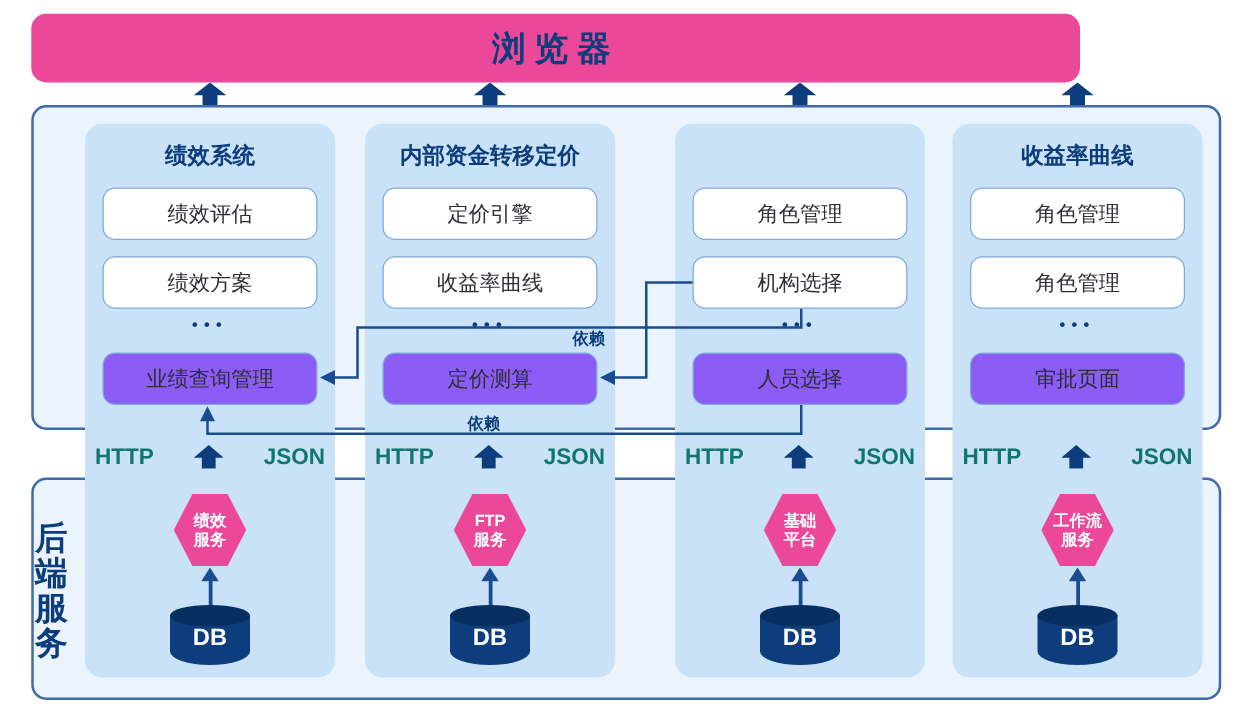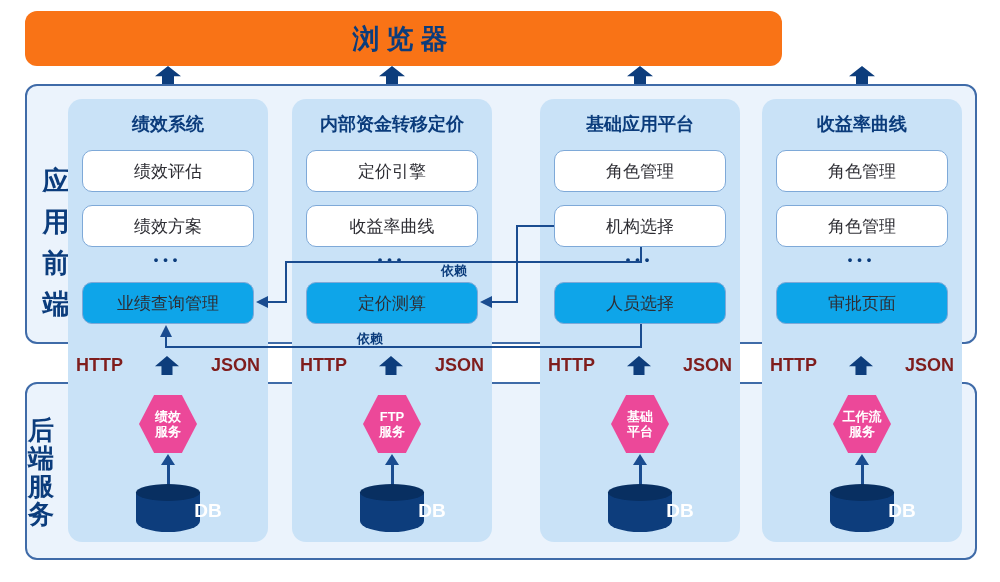--- a/index.html
+++ b/index.html
@@ -3,22 +3,22 @@
 <meta charset="utf-8">
 <style>
   * { margin:0; padding:0; box-sizing:border-box; }
   html,body { background:#ffffff; }
   .canvas {
     position:relative; width:1000px; height:582px; background:#ffffff; overflow:hidden;
     font-family:"Liberation Sans","DejaVu Sans",sans-serif;
   }
   
   .browser-bar {
-    position:absolute; left:25px; top:11px; width:757px; height:55px;
-    background:#f97316; border-radius:12px;
+    position:absolute; left:25px; top:11px; width:839px; height:55px;
+    background:#ec4899; border-radius:12px;
     display:flex; align-items:center; justify-content:center;
   }
   .browser-title { font-size:27px; font-weight:bold; color:#0b3c7c; letter-spacing:7px; }
 
   
   .pent {
     width:26px; height:19px; background:#0d3d7c;
     clip-path:polygon(50% 0%,100% 54%,73% 54%,73% 100%,27% 100%,27% 54%,0% 54%);
   }
   .top-arrow { position:absolute; top:66px; }
@@ -48,54 +48,54 @@
     position:absolute; top:13px; left:0; right:0; text-align:center;
     font-size:18px; font-weight:bold; color:#0b3c7c;
   }
   .mod {
     position:absolute; left:14px; right:14px; height:42px;
     background:#ffffff; border:1.5px solid #7ea9d8; border-radius:10px;
     display:flex; align-items:center; justify-content:center;
     font-size:17px; font-weight:500; color:#2e2e34;
   }
   .m1{top:51px}.m2{top:106px}
-  .m3{top:183px; background:#0ea5e9;}
+  .m3{top:183px; background:#8b5cf6;}
   .dots {
     position:absolute; top:153px; left:0; right:0; text-align:center;
     color:#0b3c7c; font-size:13px; font-weight:bold; letter-spacing:5px;
   }
   .http-row {
     position:absolute; top:256px; left:8px; right:8px; height:21px;
     display:flex; align-items:center; justify-content:space-between;
-    font-size:18px; font-weight:bold; color:#7f1d1d;
+    font-size:18px; font-weight:bold; color:#0f766e;
   }
   .http-row .pent { width:24px; height:19px; }
 
   
   .hex {
     position:absolute; top:296px; left:71px; width:58px; height:58px;
     background:#ec4899;
     clip-path:polygon(0% 50%,26% 0%,74% 0%,100% 50%,74% 100%,26% 100%);
     display:flex; flex-direction:column; align-items:center; justify-content:center;
     color:#ffffff; font-size:13px; font-weight:bold; line-height:15px; text-align:center;
   }
   .db-line { position:absolute; left:99px; top:364px; width:3px; height:24px; background:#1a4c90; }
   .db-head {
     position:absolute; left:93px; top:355px; width:0; height:0;
     border-left:7px solid transparent; border-right:7px solid transparent;
     border-bottom:11px solid #1a4c90;
   }
   .cyl-top  { position:absolute; left:68px; top:385px; width:64px; height:17px; background:#082f61; border-radius:50%; }
   .cyl-body { position:absolute; left:68px; top:393px; width:64px; height:40px; background:#0d3d7c; border-radius:0 0 32px 32px / 0 0 11px 11px; }
-  .cyl-label{ position:absolute; left:68px; top:401px; width:64px; text-align:center; color:#ffffff; font-size:19px; font-weight:bold;margin-left:40px; }
+  .cyl-label{ position:absolute; left:68px; top:401px; width:64px; text-align:center; color:#ffffff; font-size:19px; font-weight:bold; }
 
   
   .dep-svg { position:absolute; left:0; top:0; pointer-events:none; }
   .dep-label {
-    position:absolute; width:60px; text-align:left;
+    position:absolute; width:60px; text-align:center;
     font-size:13px; font-weight:bold; color:#0b3c7c;
   }
   .dep-a { left:441px; top:262px; }
   .dep-b { left:357px; top:330px; }
 </style>
 </head>
 <body>
 
 <div class="canvas">
 
@@ -103,21 +103,20 @@
     <span class="browser-title">浏览器</span>
   </div>
 
   <div class="pent top-arrow ta1"></div>
   <div class="pent top-arrow ta2"></div>
   <div class="pent top-arrow ta3"></div>
   <div class="pent top-arrow ta4"></div>
 
   <div class="sect front"></div>
   <div class="sect back"></div>
-  <div class="v-label front-label">应用前端</div>
   <div class="v-label back-label">后端服务</div>
 
   <div class="column c1">
     <div class="col-title">绩效系统</div>
     <div class="mod m2">绩效方案</div>
     <div class="mod m1">绩效评估</div>
     <div class="dots">•••</div>
     <div class="mod m3">业绩查询管理</div>
     <div class="http-row">
       <span>HTTP</span>
@@ -151,21 +150,20 @@
       <span>服务</span>
     </div>
     <div class="db-head"></div>
     <div class="db-line"></div>
     <div class="cyl-body"></div>
     <div class="cyl-top"></div>
     <div class="cyl-label">DB</div>
   </div>
 
   <div class="column c3">
-    <div class="col-title">基础应用平台</div>
     <div class="mod m1">角色管理</div>
     <div class="mod m2">机构选择</div>
     <div class="dots">•••</div>
     <div class="mod m3">人员选择</div>
     <div class="http-row">
       <span>HTTP</span>
       <span class="pent"></span>
       <span>JSON</span>
     </div>
     <div class="hex">

